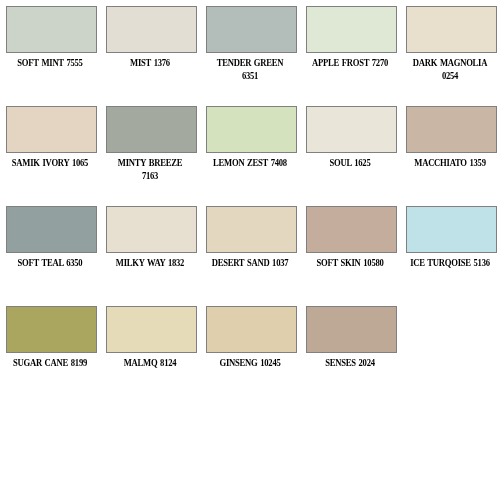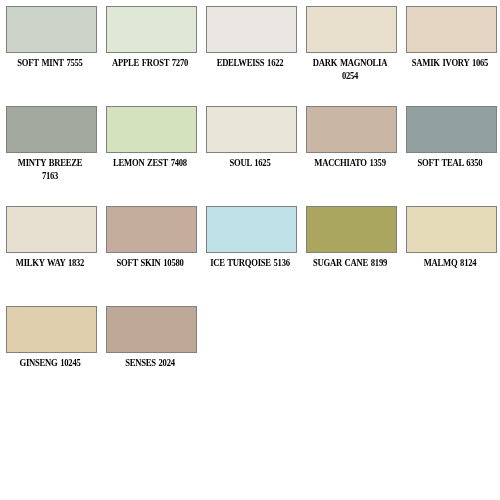--- a/index.html
+++ b/index.html
@@ -57,26 +57,30 @@
 </style>
 </head>
 <body>
 
 <div id="palette-grid" style="background: rgb(255, 255, 255);">
     <div class="swatch-cell">
       <div class="swatch-chip" style="background: rgb(204, 211, 200); border-color: rgb(128, 128, 128);"></div>
       <div class="swatch-label" style="color: rgb(0, 0, 0);">SOFT MINT 7555</div>
     </div>
     <div class="swatch-cell">
+      <div class="swatch-chip" style="background: rgb(226, 222, 212); border-color: rgb(128, 128, 128);"></div>
+      <div class="swatch-label" style="color: rgb(0, 0, 0);">MIST 1376</div>
+    </div>
+    <div class="swatch-cell">
+      <div class="swatch-chip" style="background: rgb(179, 189, 186); border-color: rgb(128, 128, 128);"></div>
+      <div class="swatch-label" style="color: rgb(0, 0, 0);">TENDER GREEN 6351</div>
+    </div>
+    <div class="swatch-cell">
       <div class="swatch-chip" style="background: rgb(223, 232, 212); border-color: rgb(128, 128, 128);"></div>
       <div class="swatch-label" style="color: rgb(0, 0, 0);">APPLE FROST 7270</div>
-    </div>
-    <div class="swatch-cell">
-      <div class="swatch-chip" style="background: rgb(234, 231, 226); border-color: rgb(128, 128, 128);"></div>
-      <div class="swatch-label" style="color: rgb(0, 0, 0);">EDELWEISS 1622</div>
     </div>
     <div class="swatch-cell">
       <div class="swatch-chip" style="background: rgb(232, 223, 205); border-color: rgb(128, 128, 128);"></div>
       <div class="swatch-label" style="color: rgb(0, 0, 0);">DARK MAGNOLIA 0254</div>
     </div>
     <div class="swatch-cell">
       <div class="swatch-chip" style="background: rgb(228, 212, 194); border-color: rgb(128, 128, 128);"></div>
       <div class="swatch-label" style="color: rgb(0, 0, 0);">SAMIK IVORY 1065</div>
     </div>
     <div class="swatch-cell">
@@ -97,20 +101,24 @@
     </div>
     <div class="swatch-cell">
       <div class="swatch-chip" style="background: rgb(147, 160, 160); border-color: rgb(128, 128, 128);"></div>
       <div class="swatch-label" style="color: rgb(0, 0, 0);">SOFT TEAL 6350</div>
     </div>
     <div class="swatch-cell">
       <div class="swatch-chip" style="background: rgb(231, 223, 208); border-color: rgb(128, 128, 128);"></div>
       <div class="swatch-label" style="color: rgb(0, 0, 0);">MILKY WAY 1832</div>
     </div>
     <div class="swatch-cell">
+      <div class="swatch-chip" style="background: rgb(228, 215, 192); border-color: rgb(128, 128, 128);"></div>
+      <div class="swatch-label" style="color: rgb(0, 0, 0);">DESERT SAND 1037</div>
+    </div>
+    <div class="swatch-cell">
       <div class="swatch-chip" style="background: rgb(196, 173, 156); border-color: rgb(128, 128, 128);"></div>
       <div class="swatch-label" style="color: rgb(0, 0, 0);">SOFT SKIN 10580</div>
     </div>
     <div class="swatch-cell">
       <div class="swatch-chip" style="background: rgb(191, 226, 232); border-color: rgb(128, 128, 128);"></div>
       <div class="swatch-label" style="color: rgb(0, 0, 0);">ICE TURQOISE 5136</div>
     </div>
     <div class="swatch-cell">
       <div class="swatch-chip" style="background: rgb(171, 166, 95); border-color: rgb(128, 128, 128);"></div>
       <div class="swatch-label" style="color: rgb(0, 0, 0);">SUGAR CANE 8199</div>

